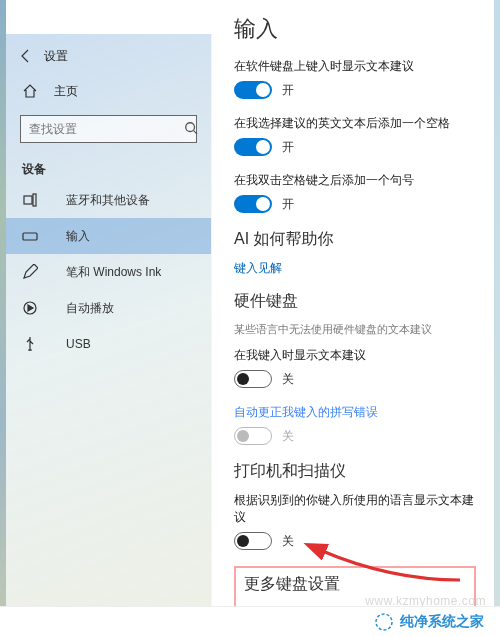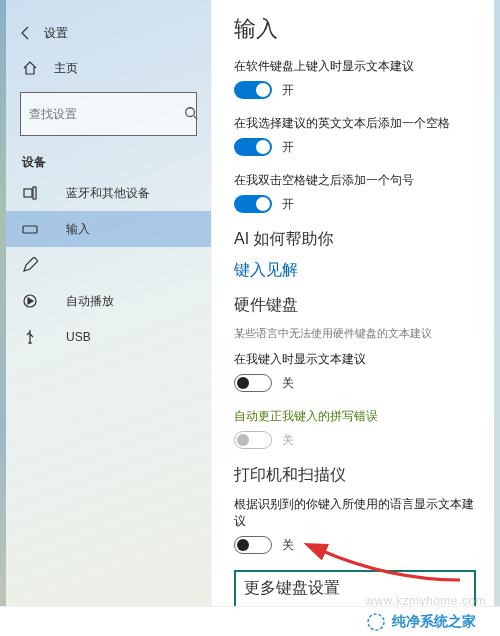--- a/index.html
+++ b/index.html
@@ -19,38 +19,39 @@
     width: 488px; height: 636px;
     background: #fff;
     display: flex;
     overflow: hidden;
   }
   .sidebar {
     width: 206px;
     background: rgba(255,255,255,0.35);
     backdrop-filter: blur(10px);
     border-right: 1px solid rgba(0,0,0,0.04);
-    padding: 16px 0 0 0;
+    padding: 5px 0 0 0;
     position: relative;
+    margin-top: 34px;
   }
   .sidebar::before{
     content:"";
     position:absolute;
     inset:0;
     background: linear-gradient(160deg, rgba(170,200,230,0.6), rgba(200,220,220,0.4) 50%, rgba(220,225,205,0.5));
     z-index:-1;
   }
   .sb-row { display:flex; align-items:center; height:36px; padding-left:16px; color:#222; }
   .sb-row .ic { width:16px; height:16px; margin-right:16px; display:flex; align-items:center; justify-content:center; flex-shrink:0;}
   .sb-row .ic svg { width:16px; height:16px; stroke:#333; fill:none; stroke-width:1.2;}
   .sb-header { padding-left:12px; height:34px;}
   .sb-header .ic{margin-right:10px;}
   .search {
     margin: 6px 14px 12px 14px;
-    height: 44px;
+    height: 28px;
     border: 1px solid #666;
     background: rgba(255,255,255,0.7);
     display:flex; align-items:center;
     padding: 0 8px;
   }
   .search input { flex:1; border:none; background:transparent; outline:none; font-size:12px; color:#444;}
   .search svg{width:14px;height:14px;stroke:#555;fill:none;stroke-width:1.5;}
   .sb-section { font-size:12px; color:#333; padding:6px 16px 4px; font-weight:600;}
   .nav-item { height:36px; display:flex; align-items:center; padding-left:16px; cursor:pointer;gap:12px;}
   .nav-item.active { background: rgba(120,170,220,0.55);}
@@ -58,39 +59,39 @@
   .nav-item .ic svg{width:16px;height:16px;stroke:#333;fill:none;stroke-width:1.2;}
   .content {
     flex:1; background:#fff; padding: 14px 18px 0 22px; overflow-y:auto; position:relative;
   }
   .content::-webkit-scrollbar{width:8px;}
   .content::-webkit-scrollbar-thumb{background:#c9c9c9;border-radius:4px;}
   .content::-webkit-scrollbar-track{background:#f0f0f0;}
   h1.page-title{font-size:22px; font-weight:400; margin-bottom:14px;}
   .item{margin-bottom:16px;}
   .item-label{font-size:12px; color:#222; margin-bottom:6px;}
-  .item-label.muted{color:#4d7c0f;}
+  .item-label.muted{color:#3b82f6;}
   .toggle{display:flex;align-items:center;gap:10px;}
   .sw{width:38px;height:18px;border-radius:9px;position:relative;}
   .sw.on{background:#0078d4;}
   .sw.on::after{content:"";position:absolute;right:2px;top:2px;width:14px;height:14px;border-radius:50%;background:#fff;}
   .sw.off{background:#fff;border:1px solid #666;}
   .sw.off::after{content:"";position:absolute;left:2px;top:1.5px;width:12px;height:12px;border-radius:50%;background:#222;}
   .sw.off.disabled{border-color:#bbb;}
   .sw.off.disabled::after{background:#bbb;}
   .tog-label{font-size:12px;color:#333;}
   .tog-label.muted{color:#aaa;}
   h2.section{font-size:16px;font-weight:400;margin:12px 0 10px;}
   .sub{font-size:11px;color:#7a7a7a;margin-bottom:10px;}
-  .link{color:#0066bb;font-size:16px;margin-bottom:14px;display:block;}
-  .red-box{border:2px solid #0f766e; padding:6px 8px 10px; margin-top:2px; margin-bottom:10px;}
+  .link{color:#0066bb;font-size:12px;margin-bottom:14px;display:block;}
+  .red-box{border:2px solid #fca5a5; padding:6px 8px 10px; margin-top:2px; margin-bottom:10px;}
   .watermark-bar{
     position:absolute; bottom:0; left:0; width:500px; height:30px;
     background:#fff; display:flex; align-items:center; justify-content:flex-end;
-    padding-right:24px; gap:6px; border-top:1px solid #eee;
+    padding-right:16px; gap:6px; border-top:1px solid #eee;
   }
   .wm-logo{display:flex;align-items:center;justify-content:center;}
   .wm-logo svg circle{fill:none;}
   .wm-text{color:#2a8fd4;font-size:14px;font-weight:600;}
   .wm-url{position:absolute;bottom:28px;right:14px;color:#d8d8d8;font-size:12px;letter-spacing:0.5px;font-weight:300;}
   .arrow{position:absolute; pointer-events:none;}
   .arrow svg{overflow:visible;}
   .left-strip{position:absolute;left:0;top:0;width:6px;height:636px;
     background:linear-gradient(#8ab0c8,#a8c0b0,#9eb8c8,#c0c8b0);}
 </style>
@@ -149,20 +150,21 @@
           </svg>
         </span>
       <span>输入</span>
     </div>
     <div class="nav-item">
       <span class="ic">
           <svg viewBox="0 0 16 16">
             <path d="M2 14 L4 8 L12 0 L16 4 L8 12 Z"></path>
           </svg>
         </span>
+      <span>笔和 Windows Ink</span>
     </div>
     <div class="nav-item">
       <span class="ic">
           <svg viewBox="0 0 16 16">
             <circle cx="8" cy="8" r="6"></circle>
             <path d="M6 5 L11 8 L6 11 Z" fill="#333"></path>
           </svg>
         </span>
       <span>自动播放</span>
     </div>

